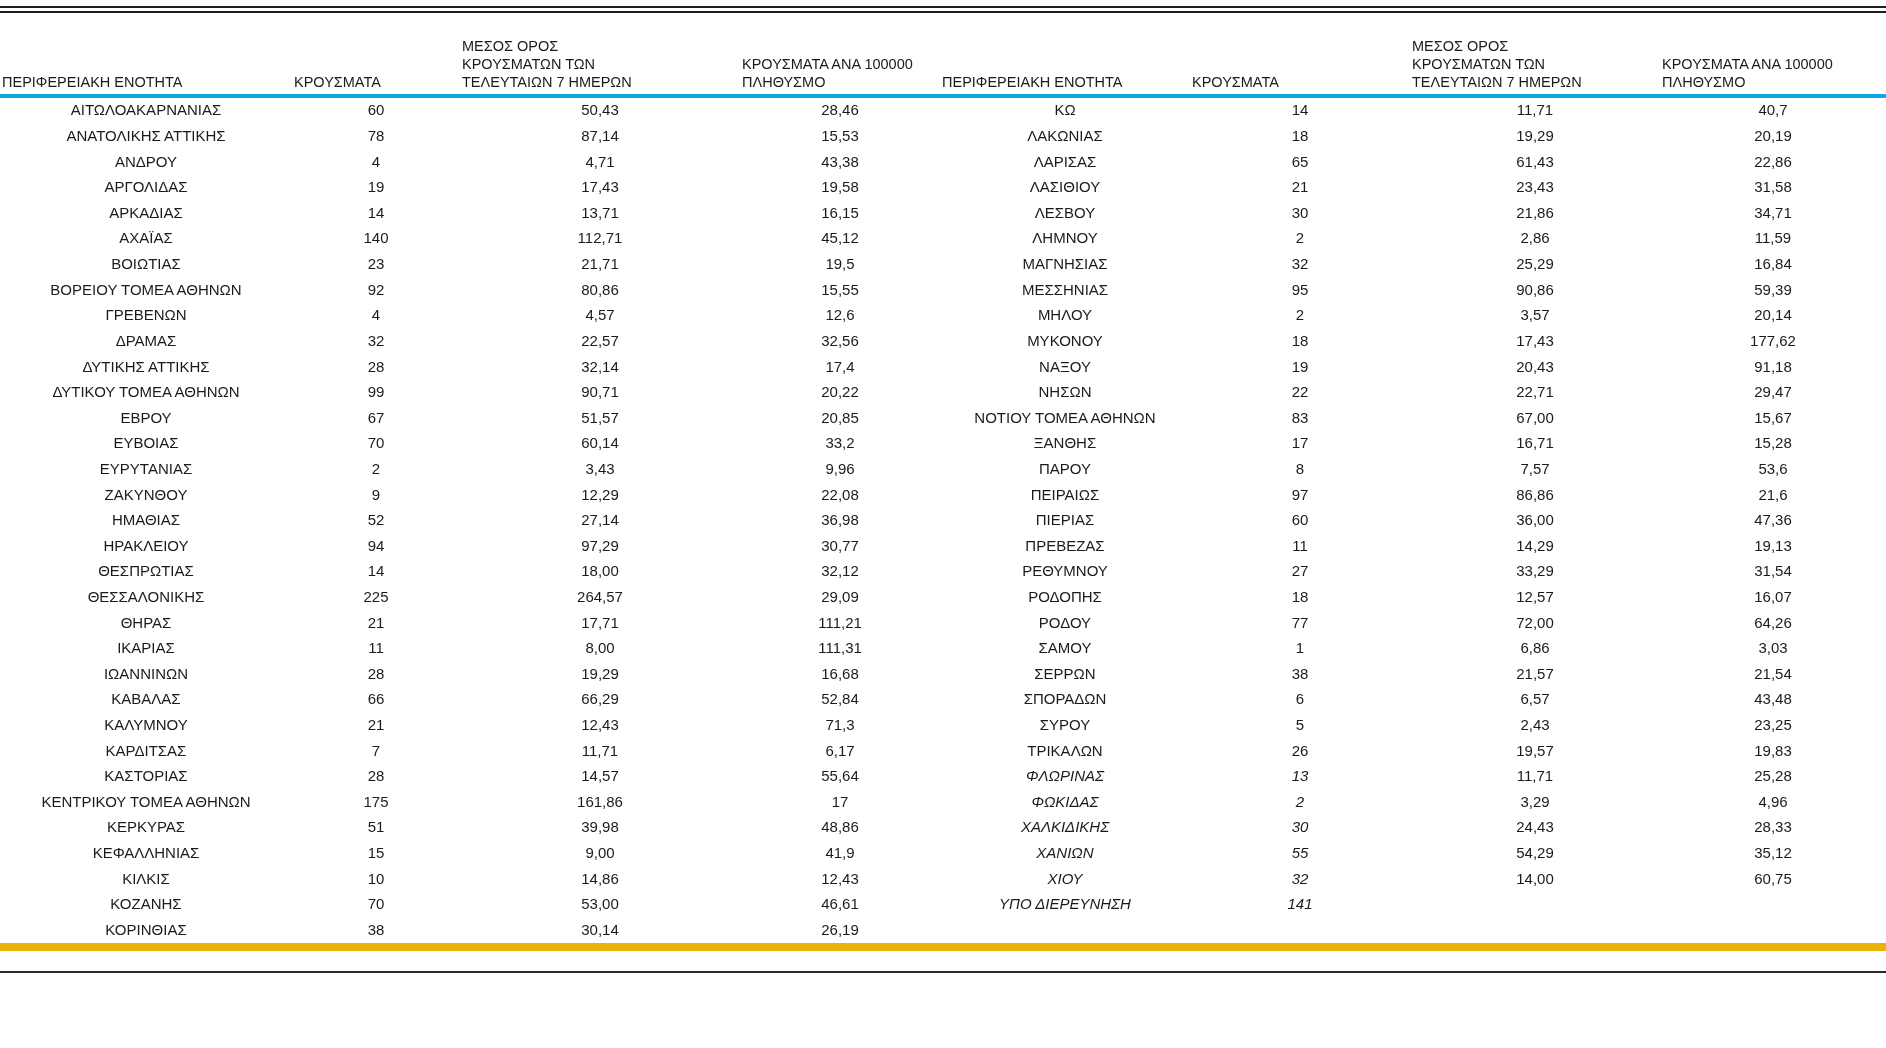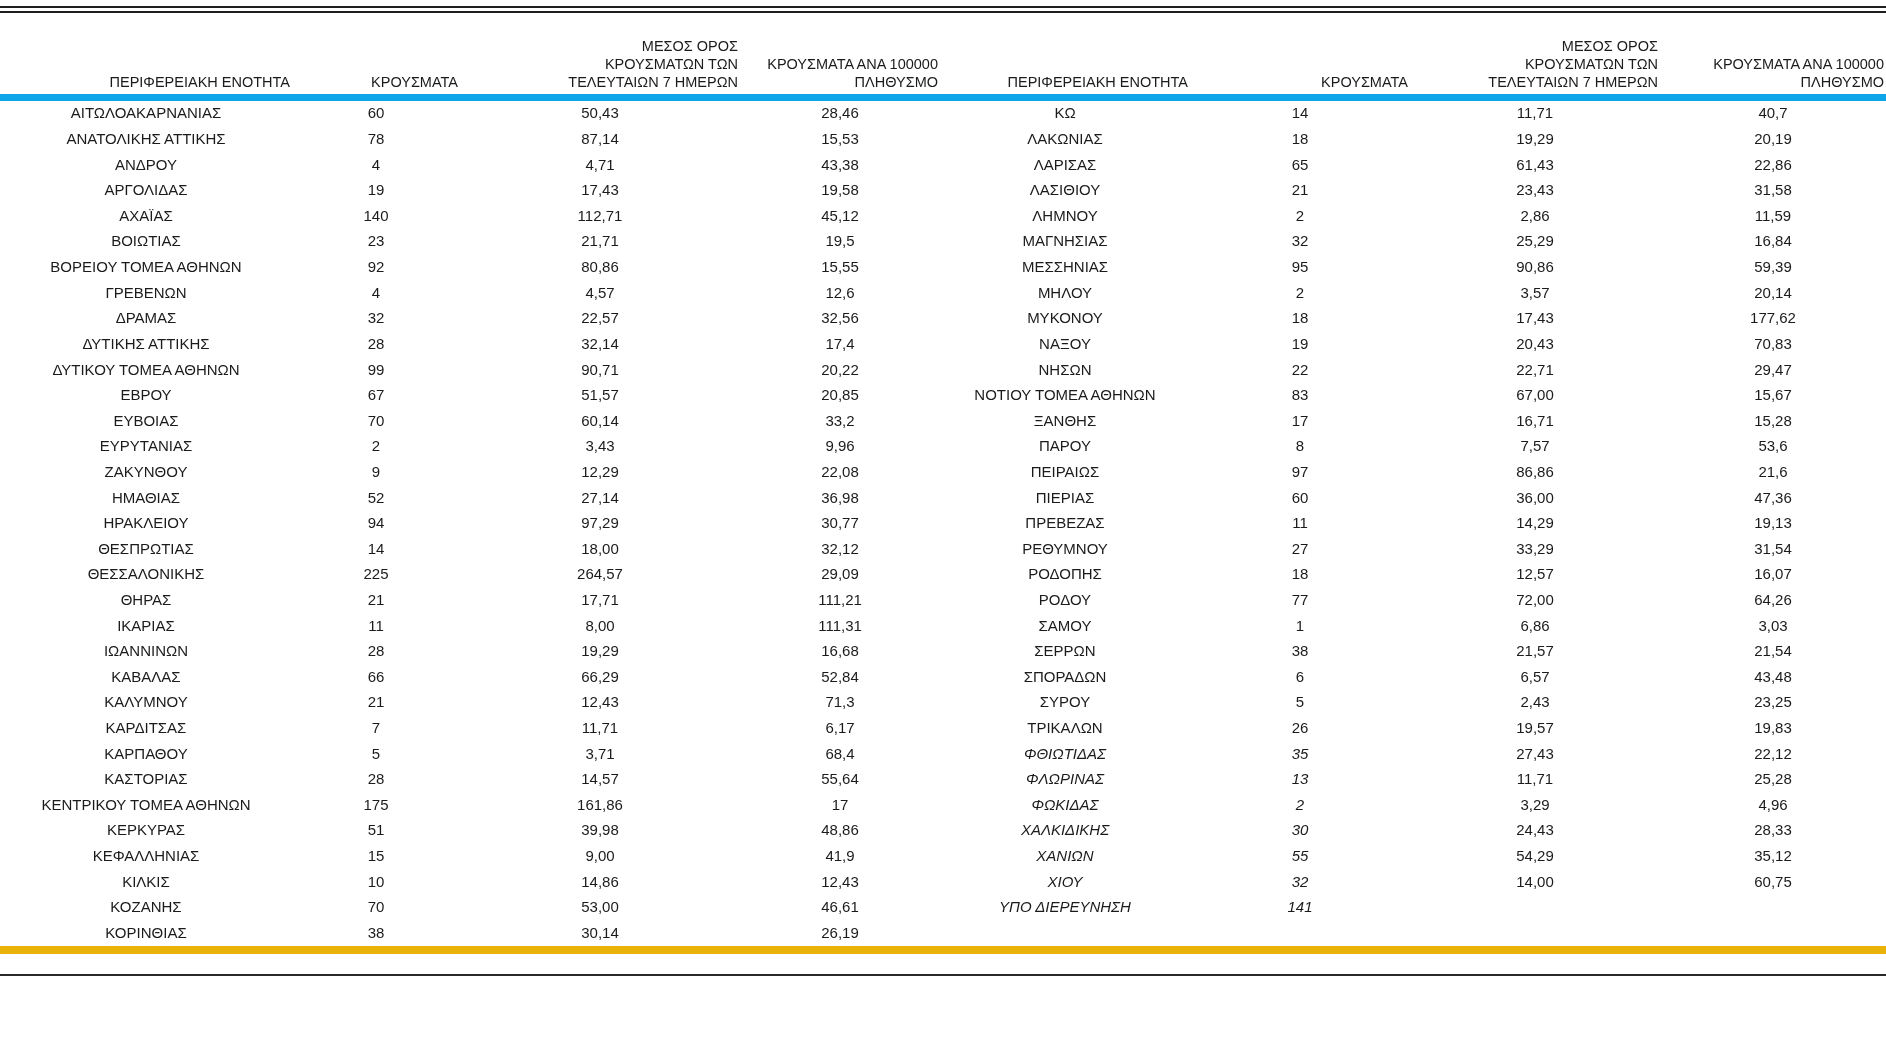--- a/index.html
+++ b/index.html
@@ -11,23 +11,23 @@
   .sheet{width:1886px;}
   .top-rule{
     margin-top:6px;height:3px;
     border-top:2px solid #1f1f1f;border-bottom:2px solid #1f1f1f;
   }
   table.cases{
     width:1886px;border-collapse:collapse;table-layout:fixed;
     font-size:15px;line-height:1.25;
   }
   table.cases thead td{
-    vertical-align:bottom;text-align:right;
+    vertical-align:bottom;text-align:left;
     height:78px;padding:0 2px 3px 2px;
-    border-bottom:7px solid #0ea5e9;
+    border-bottom:4px solid #0ea5e9;
     font-size:14.5px;
   }
   table.cases thead span{display:block;}
   table.cases tbody td{
     text-align:center;vertical-align:middle;
     height:25.62px;padding:0 2px;overflow:hidden;white-space:nowrap;
   }
   .it{font-style:italic;}
   .bottom-rule{
     width:1886px;height:0;margin-top:20px;
@@ -113,20 +113,30 @@
           <td>ΑΡΓΟΛΙΔΑΣ</td>
           <td>19</td>
           <td>17,43</td>
           <td>19,58</td>
           <td>ΛΑΣΙΘΙΟΥ</td>
           <td>21</td>
           <td>23,43</td>
           <td>31,58</td>
         </tr>
         <tr>
+          <td>ΑΡΚΑΔΙΑΣ</td>
+          <td>14</td>
+          <td>13,71</td>
+          <td>16,15</td>
+          <td>ΛΕΣΒΟΥ</td>
+          <td>30</td>
+          <td>21,86</td>
+          <td>34,71</td>
+        </tr>
+        <tr>
           <td>ΑΧΑΪΑΣ</td>
           <td>140</td>
           <td>112,71</td>
           <td>45,12</td>
           <td>ΛΗΜΝΟΥ</td>
           <td>2</td>
           <td>2,86</td>
           <td>11,59</td>
         </tr>
         <tr>
@@ -170,21 +180,21 @@
           <td>177,62</td>
         </tr>
         <tr>
           <td>ΔΥΤΙΚΗΣ ΑΤΤΙΚΗΣ</td>
           <td>28</td>
           <td>32,14</td>
           <td>17,4</td>
           <td>ΝΑΞΟΥ</td>
           <td>19</td>
           <td>20,43</td>
-          <td>70,83</td>
+          <td>91,18</td>
         </tr>
         <tr>
           <td>ΔΥΤΙΚΟΥ ΤΟΜΕΑ ΑΘΗΝΩΝ</td>
           <td>99</td>
           <td>90,71</td>
           <td>20,22</td>
           <td>ΝΗΣΩΝ</td>
           <td>22</td>
           <td>22,71</td>
           <td>29,47</td>
@@ -323,30 +333,20 @@
           <td>ΚΑΡΔΙΤΣΑΣ</td>
           <td>7</td>
           <td>11,71</td>
           <td>6,17</td>
           <td>ΤΡΙΚΑΛΩΝ</td>
           <td>26</td>
           <td>19,57</td>
           <td>19,83</td>
         </tr>
         <tr>
-          <td>ΚΑΡΠΑΘΟΥ</td>
-          <td>5</td>
-          <td>3,71</td>
-          <td>68,4</td>
-          <td class="it">ΦΘΙΩΤΙΔΑΣ</td>
-          <td class="it">35</td>
-          <td>27,43</td>
-          <td>22,12</td>
-        </tr>
-        <tr>
           <td>ΚΑΣΤΟΡΙΑΣ</td>
           <td>28</td>
           <td>14,57</td>
           <td>55,64</td>
           <td class="it">ΦΛΩΡΙΝΑΣ</td>
           <td class="it">13</td>
           <td>11,71</td>
           <td>25,28</td>
         </tr>
         <tr>

